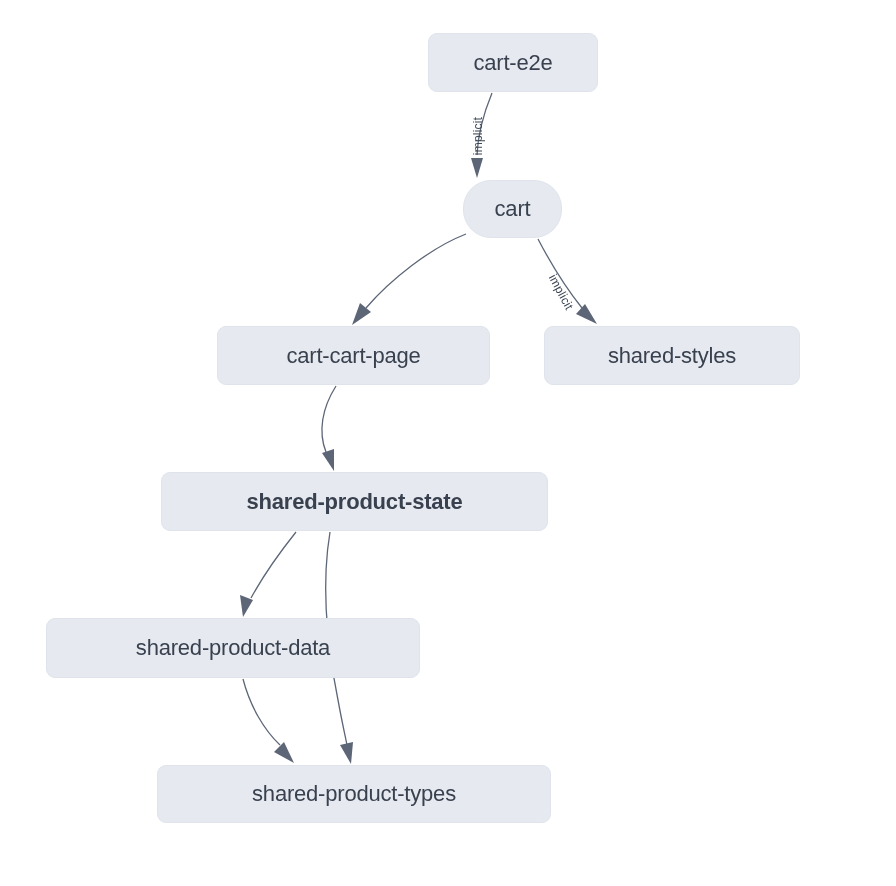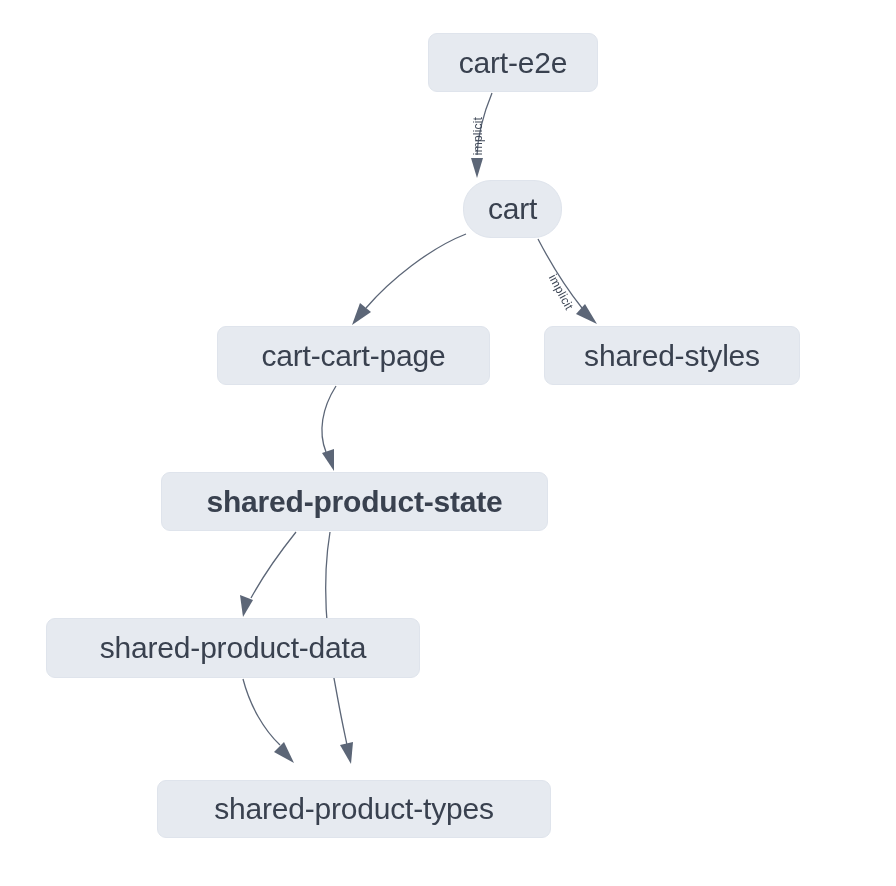--- a/index.html
+++ b/index.html
@@ -31,21 +31,21 @@
     position: absolute;
     box-sizing: border-box;
     background: #e6eaf0;
     border: 1px solid #dfe4ec;
     border-radius: 9px;
     display: flex;
     align-items: center;
     justify-content: center;
     color: #39414f;
     font-family: "Liberation Sans", sans-serif;
-    font-size: 30px;
+    font-size: 22px;
     font-weight: 400;
     letter-spacing: -0.2px;
     white-space: nowrap;
     line-height: 1;
   }
   .node-label {
     display: block;
     padding: 0 4px;
   }
   .edge-path {
@@ -128,21 +128,21 @@
   </div>
 
   <div class="node" style="left:161px; top:472px; width:387px; height:59px;font-weight:bold;">
     <span class="node-label">shared-product-state</span>
   </div>
 
   <div class="node" style="left:46px; top:618px; width:374px; height:60px;">
     <span class="node-label">shared-product-data</span>
   </div>
 
-  <div class="node" style="left:157px; top:765px; width:394px; height:58px;margin-top:15px;">
+  <div class="node" style="left:157px; top:765px; width:394px; height:58px;">
     <span class="node-label">shared-product-types</span>
   </div>
 
   <div class="edge-label" style="left:478px; top:136px; transform: translate(-50%,-50%) rotate(-90deg);">implicit</div>
 
   <div class="edge-label" style="left:561px; top:292px; transform: translate(-50%,-50%) rotate(62deg);">implicit</div>
 
 </div>
 
 </body></html>

